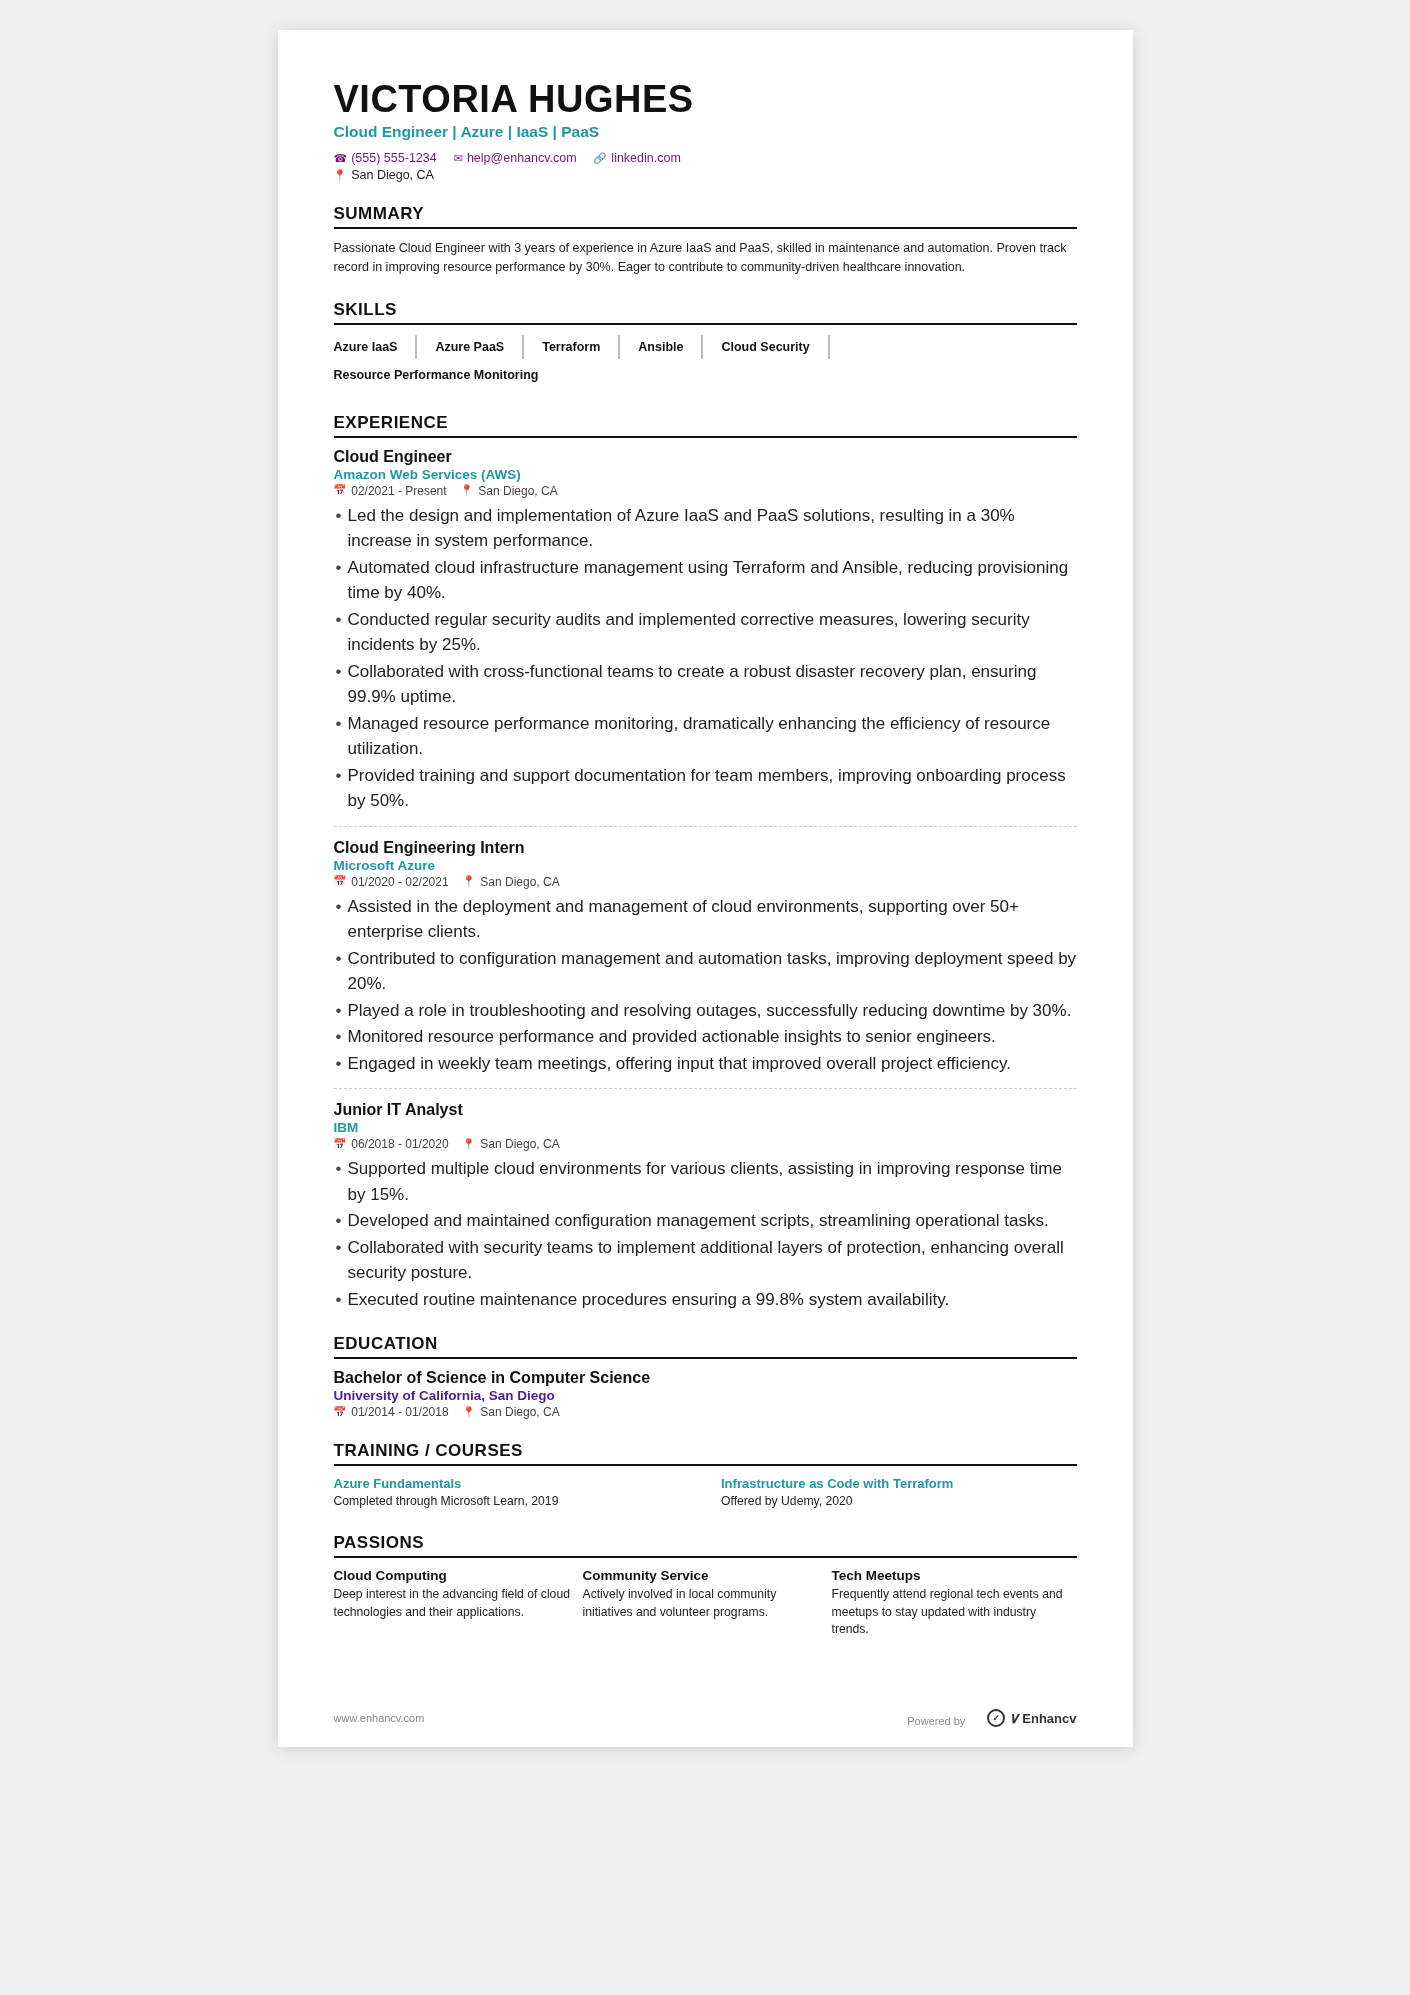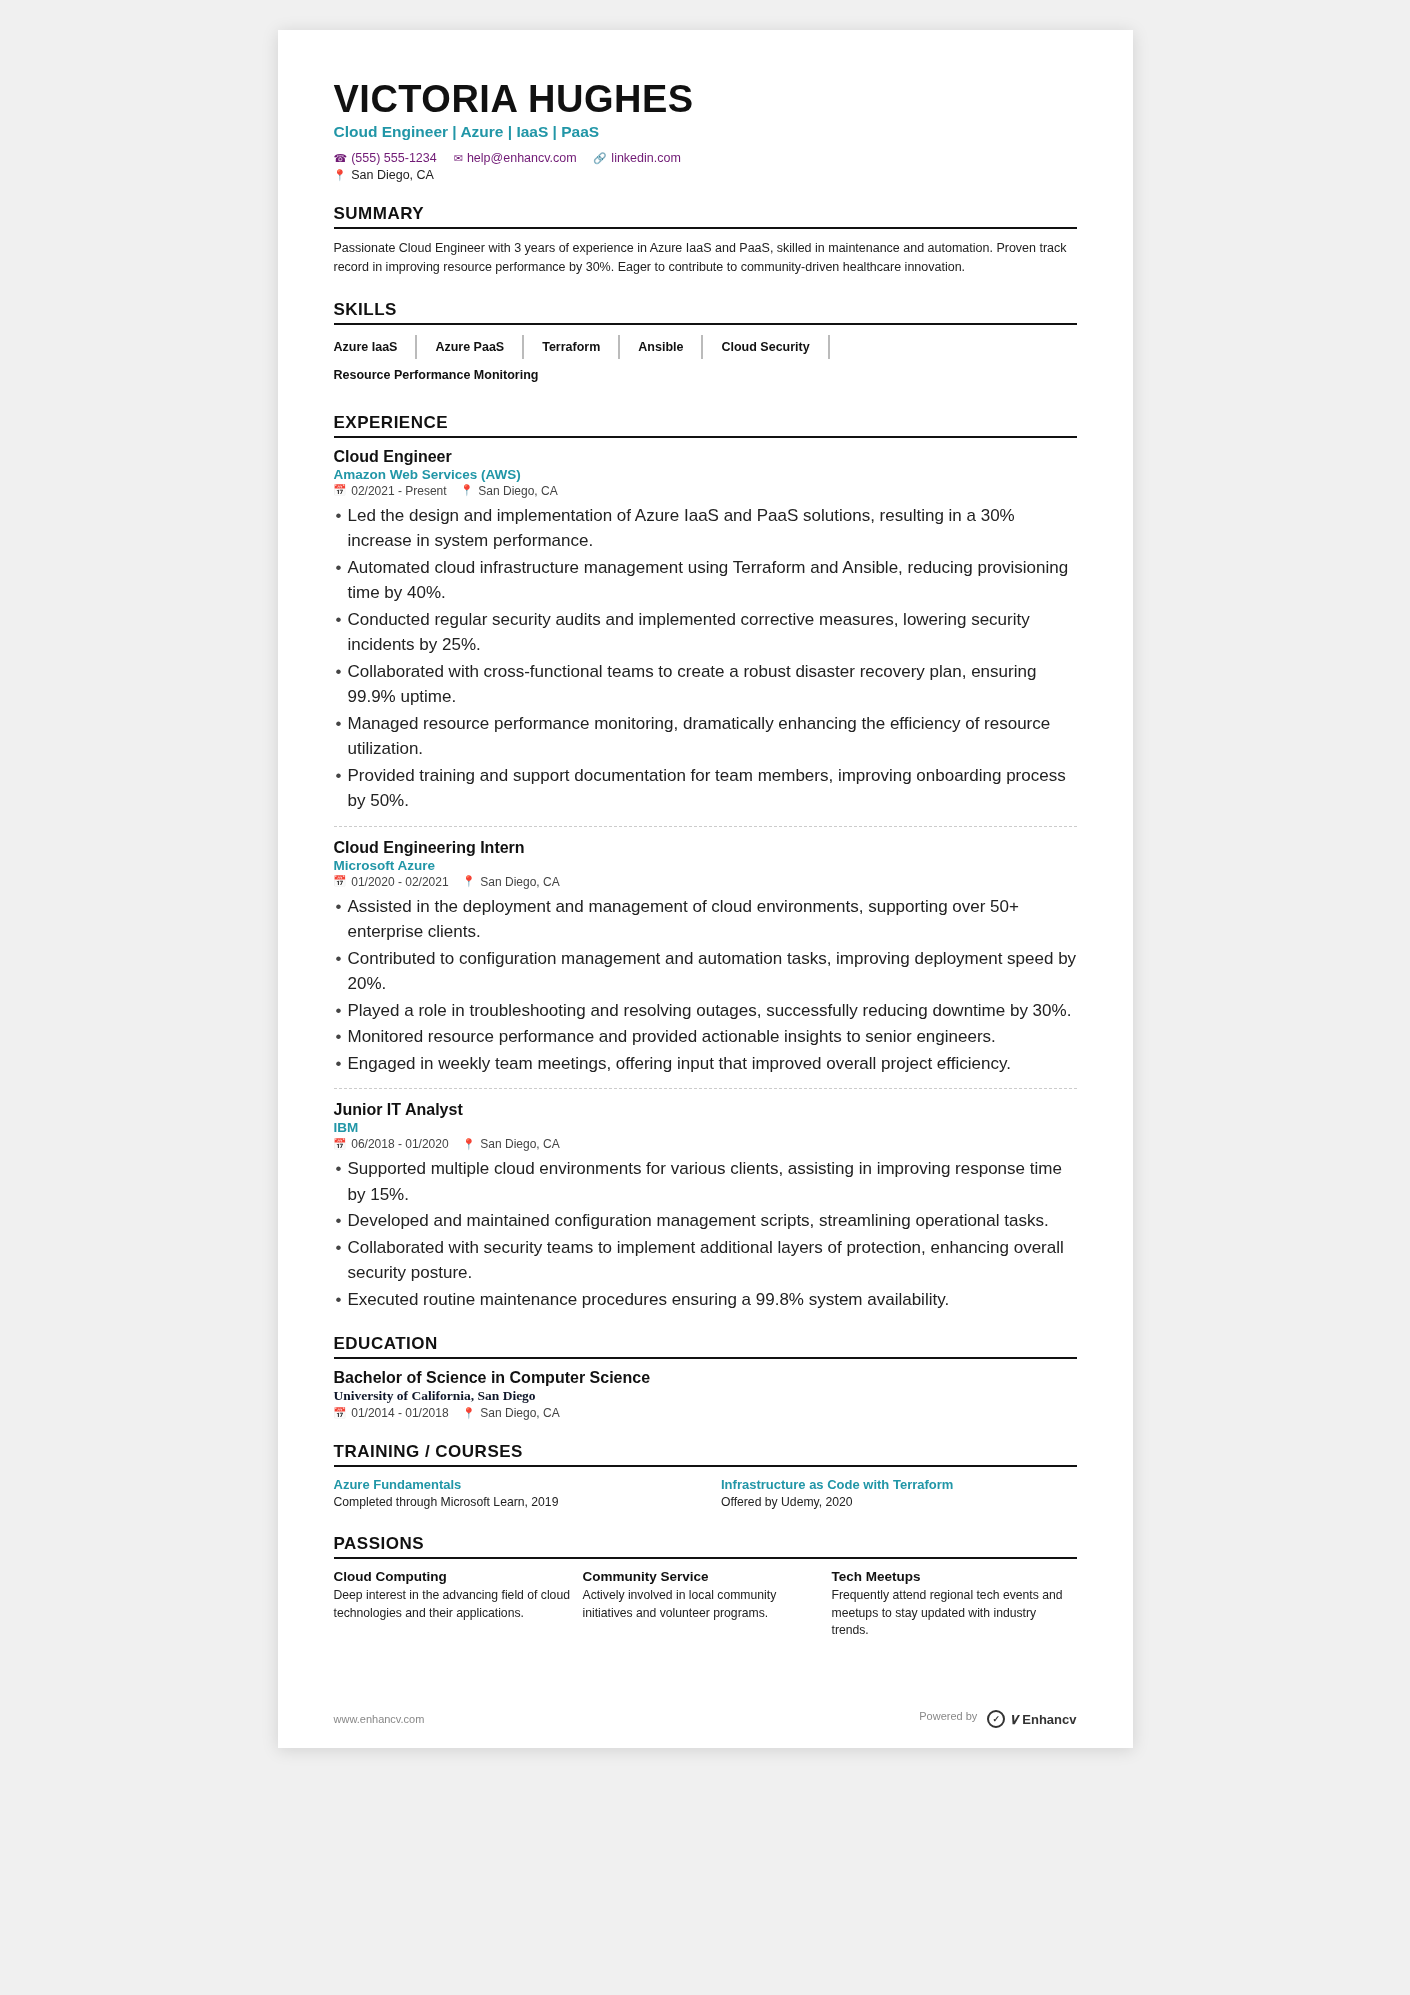--- a/index.html
+++ b/index.html
@@ -153,23 +153,22 @@
     
     .edu-degree {
       font-size: 16px;
       font-weight: 700;
       color: #111;
       margin-bottom: 1px;
     }
     .edu-school {
       font-size: 13.5px;
       font-weight: 700;
-      color: #0f172a;
+      color: #4c1d95;
       margin-bottom: 2px;
-      font-family: Liberation Serif, serif;
     }
     .edu-meta {
       display: flex;
       align-items: center;
       gap: 14px;
       font-size: 12px;
       color: #444;
     }
 
     
@@ -215,22 +214,22 @@
       left: 56px;
       right: 56px;
       display: flex;
       justify-content: space-between;
       align-items: center;
       font-size: 11px;
       color: #888;
     }
     .footer-brand {
       display: flex;
-      align-items: flex-start;
-      gap: 10px;
+      align-items: flex-end;
+      gap: 22px;
       font-size: 11px;
       color: #888;
     }
     .enhancv-logo {
       display: flex;
       align-items: center;
       gap: 3px;
       font-size: 13px;
       color: #333;
       font-weight: 600;

